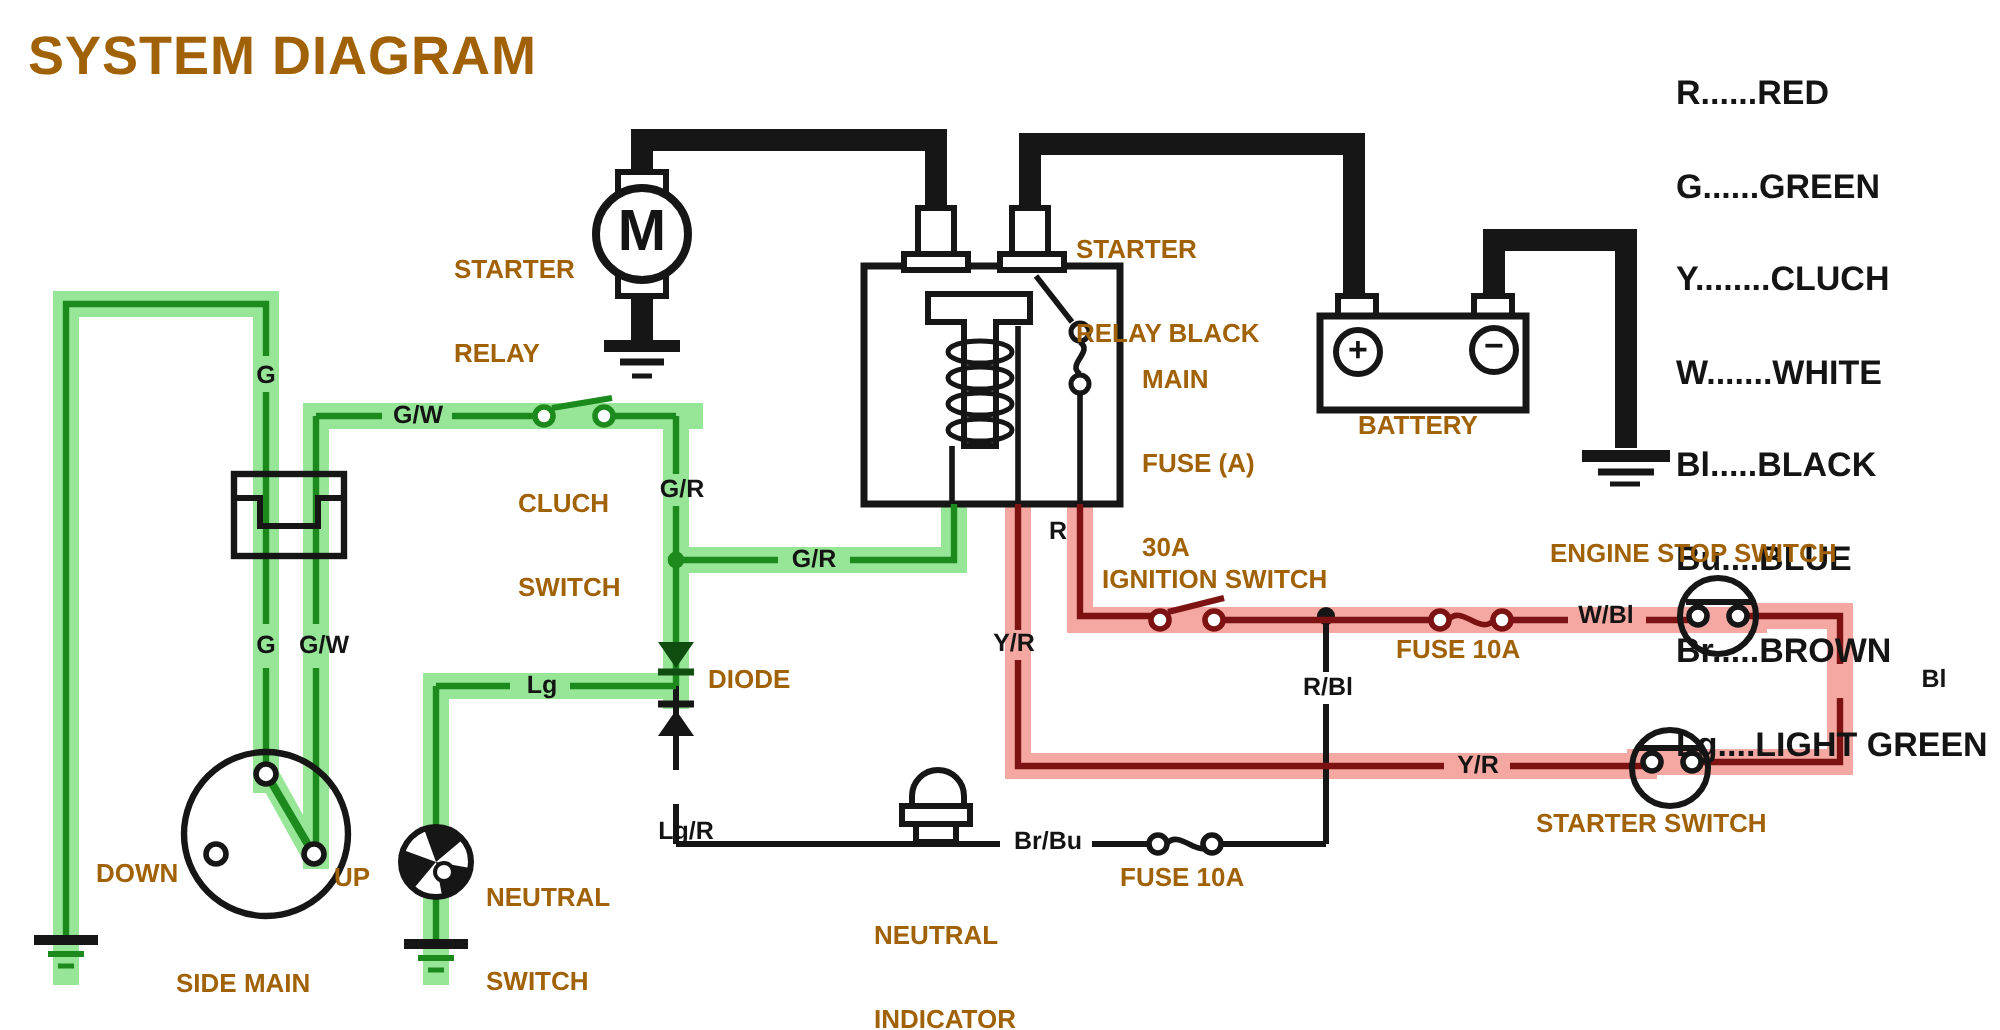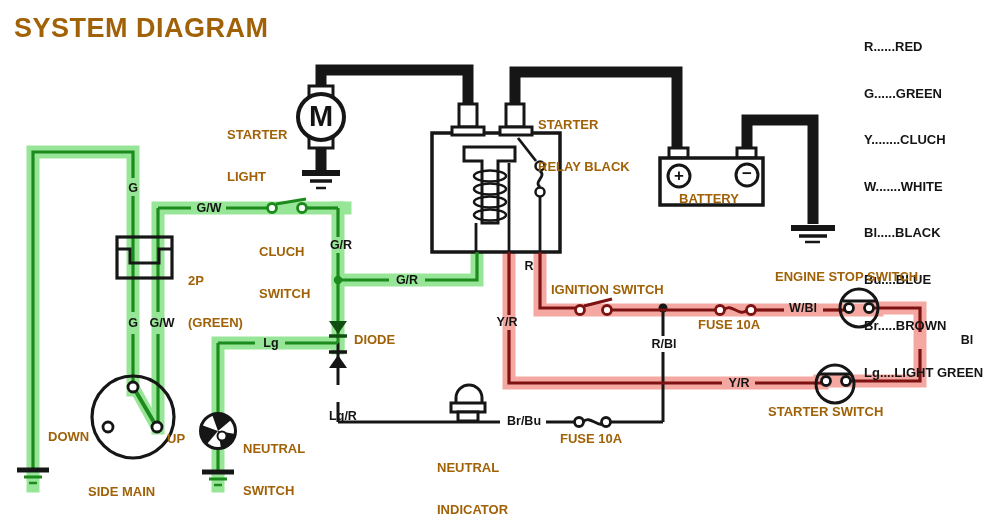--- a/index.html
+++ b/index.html
@@ -4,21 +4,21 @@
 <style>
   html,body{margin:0;padding:0;background:#fff;}
   .stage{position:relative;width:1000px;height:515px;background:#ffffff;overflow:hidden;
          font-family:"Liberation Sans",sans-serif;}
   .stage svg{position:absolute;left:0;top:0;}
   .lbl{position:absolute;color:#a16207;font-weight:bold;font-size:13px;line-height:14px;white-space:pre;}
   .lbl span{display:block;}
   .wl{position:absolute;color:#141414;font-weight:bold;font-size:12.5px;line-height:13px;
       transform:translate(-50%,-50%);white-space:pre;}
   .title{font-size:27px;line-height:28px;letter-spacing:.5px;}
-  .legend{position:absolute;left:864px;top:8px;font-weight:bold;font-size:13px;line-height:15.5px;
+  .legend{position:absolute;left:838px;top:8px;font-weight:bold;font-size:17px;line-height:15.5px;
           color:#141414;white-space:pre;}
   .legend div{display:block;}
   .msym{position:absolute;font-weight:bold;font-size:29px;transform:translate(-50%,-52%);color:#141414;}
   .bsym{position:absolute;font-weight:bold;font-size:17px;transform:translate(-50%,-52%);color:#141414;}
 </style>
 </head>
 <body>
 
 <div class="stage">
 
@@ -234,43 +234,44 @@
   <div>Y........CLUCH</div>
   <div>W.......WHITE</div>
   <div>Bl.....BLACK</div>
   <div>Bu....BLUE</div>
   <div>Br.....BROWN</div>
   <div>Lg....LIGHT GREEN</div>
 </div>
 
 <div class="lbl" style="left:227px;top:100px">
   <span>STARTER</span>
-  <span>LIGHT</span>
+  <span>RELAY</span>
 </div>
 <div class="msym" style="left:321px;top:117px">M</div>
 
 <div class="lbl" style="left:538px;top:90px">
   <span>STARTER</span>
   <span>RELAY BLACK</span>
 </div>
 
-
-<div class="lbl" style="left:679px;top:192px">BATTERY</div>
+<div class="lbl" style="left:571px;top:155px">
+  <span>MAIN</span>
+  <span>FUSE (A)</span>
+  <span>30A</span>
+</div>
+
+<div class="lbl" style="left:679px;top:206px">BATTERY</div>
 <div class="bsym" style="left:679px;top:176px">+</div>
 <div class="bsym" style="left:747px;top:174px">−</div>
 
 <div class="lbl" style="left:259px;top:217px">
   <span>CLUCH</span>
   <span>SWITCH</span>
 </div>
 
-<div class="lbl" style="left:188px;top:246px">
-  <span>2P</span>
-  <span>(GREEN)</span>
-</div>
 
 <div class="lbl" style="left:354px;top:333px">DIODE</div>
 
 <div class="lbl" style="left:48px;top:430px">DOWN</div>
 <div class="lbl" style="left:167px;top:432px">UP</div>
 <div class="lbl" style="left:88px;top:457px">
   <span>SIDE MAIN</span>
   
 </div>
 

